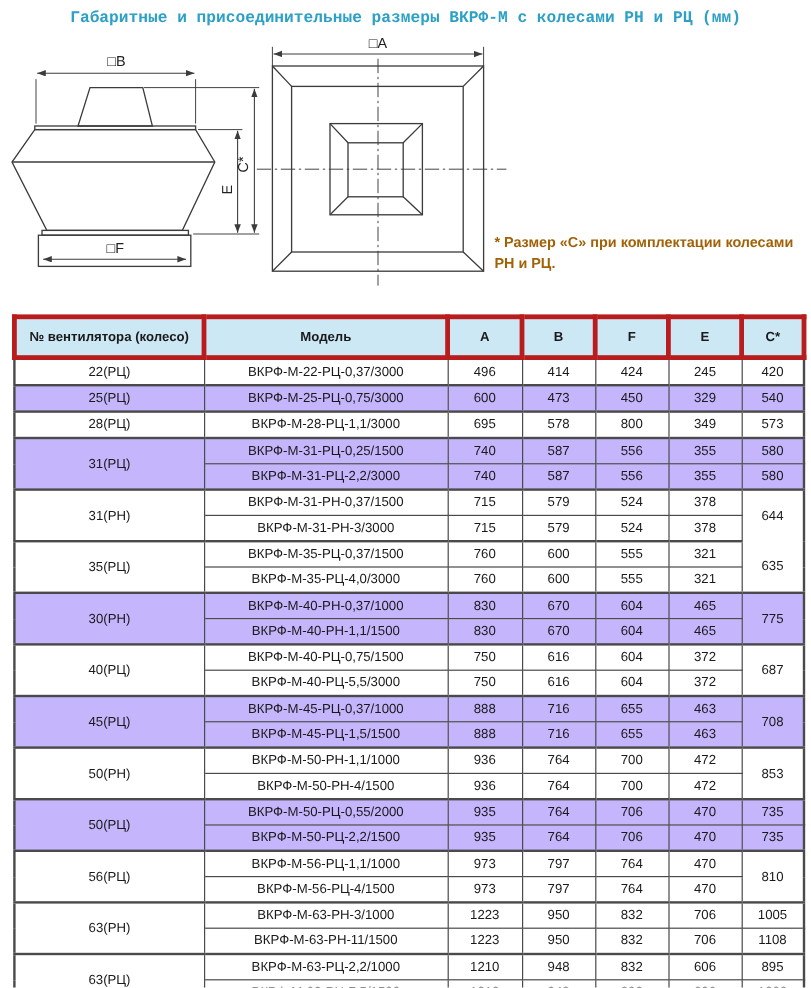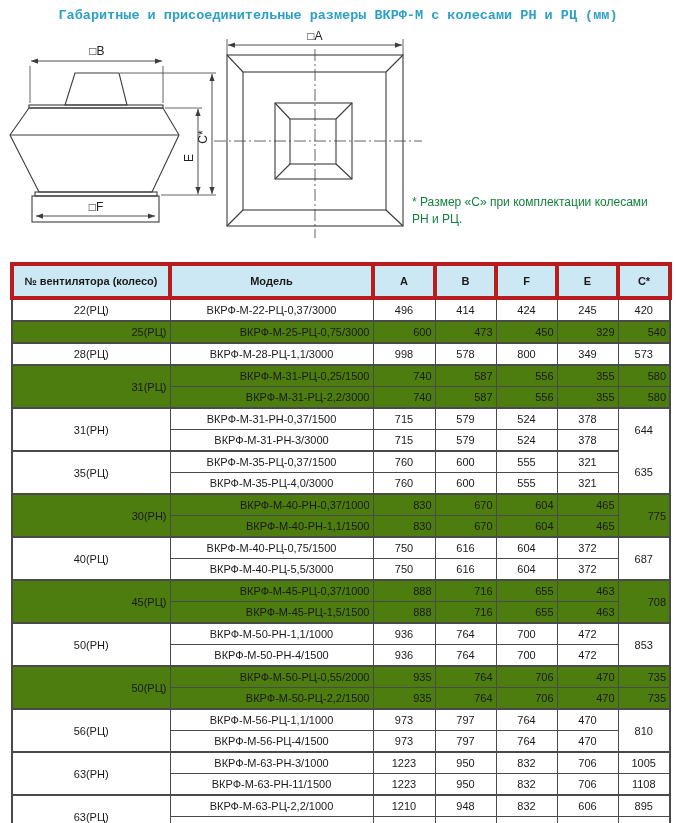--- a/index.html
+++ b/index.html
@@ -10,41 +10,41 @@
   }
   .title{
     color:#2da0c6;font-weight:bold;font-size:13.5px;line-height:17px;
     text-align:center;padding-top:7px;font-family:Liberation Mono, monospace;
   }
   .figure-area{position:relative;height:234px;}
   .side-svg{position:absolute;left:2px;top:16px;}
   .top-svg{position:absolute;left:210px;top:2px;}
   .note{
     position:absolute;left:412px;top:170px;width:252px;
-    font-size:12px;font-weight:400;color:#15803d;line-height:1.4;
+    font-size:12px;font-weight:700;color:#a16207;line-height:1.4;
   }
   svg{display:block;}
   svg .ln{stroke:#3c3c3c;stroke-width:1.1;fill:none;}
   svg .thin{stroke:#3c3c3c;stroke-width:0.8;fill:none;}
   svg .dim{stroke:#3c3c3c;stroke-width:0.9;fill:none;}
   svg .cl{stroke:#3c3c3c;stroke-width:0.8;fill:none;stroke-dasharray:12 3 2 3;}
   svg text{font-family:"Liberation Sans",sans-serif;font-size:12px;fill:#222222;}
   table.dims{
     margin:4px 8px 0 10px;width:658px;border-collapse:collapse;
     font-size:11px;border:2px solid #4a4a4a;table-layout:fixed;
   }
   table.dims th{
     background:#cde8f5;font-weight:bold;height:30px;
     border:4px solid #b91c1c;padding:0 3px;text-align:center;
   }
   table.dims td{
     height:20px;border:1px solid #4a4a4a;padding:0 3px;
     text-align:center;background:#ffffff;
   }
-  table.dims td.alt{background:#4d7c0f;text-align:right;}
+  table.dims td.alt{background:#c4b5fd;}
   table.dims td.gs{border-top:2px solid #4a4a4a;}
   table.dims td.join-b{border-bottom:none;text-align:center;}
   table.dims td.join-t{border-top:none !important;}
 </style>
 </head>
 <body>
 
 <div class="title">Габаритные и присоединительные размеры ВКРФ-М с колесами РН и РЦ (мм)</div>
 
 <div class="figure-area">
@@ -170,21 +170,21 @@
         <td class="model gs alt">ВКРФ-М-25-РЦ-0,75/3000</td>
         <td class="num gs alt">600</td>
         <td class="num gs alt">473</td>
         <td class="num gs alt">450</td>
         <td class="num gs alt">329</td>
         <td class="num gs alt">540</td>
       </tr>
       <tr>
         <td class="wheel gs">28(РЦ)</td>
         <td class="model gs">ВКРФ-М-28-РЦ-1,1/3000</td>
-        <td class="num gs">998</td>
+        <td class="num gs">695</td>
         <td class="num gs">578</td>
         <td class="num gs">800</td>
         <td class="num gs">349</td>
         <td class="num gs">573</td>
       </tr>
       <tr>
         <td class="wheel gs alt" rowspan="2">31(РЦ)</td>
         <td class="model gs alt">ВКРФ-М-31-РЦ-0,25/1500</td>
         <td class="num gs alt">740</td>
         <td class="num gs alt">587</td>

